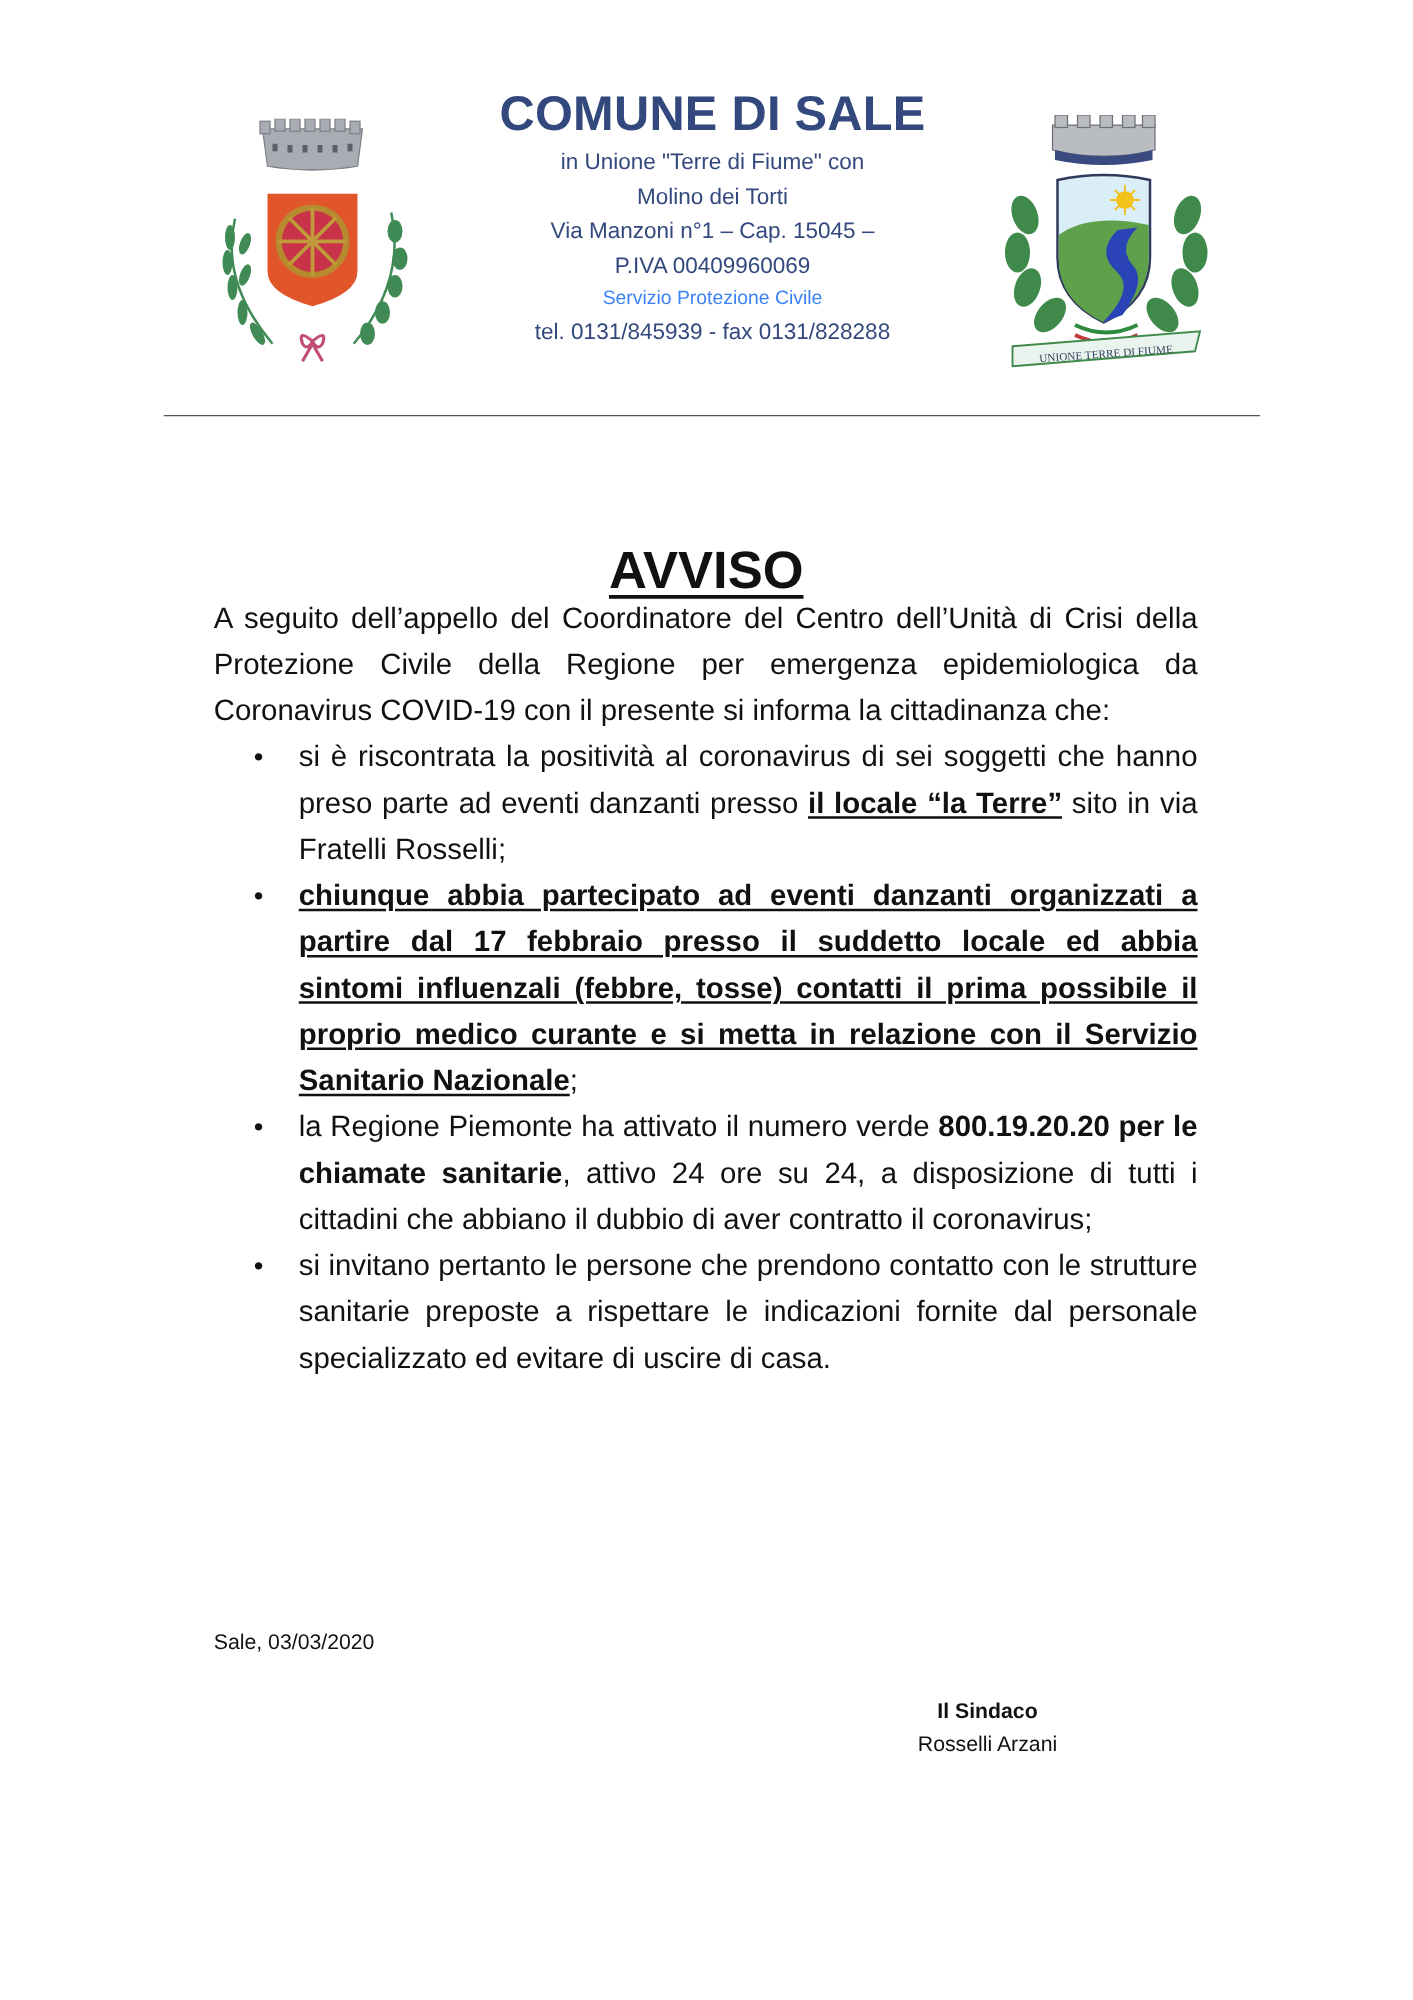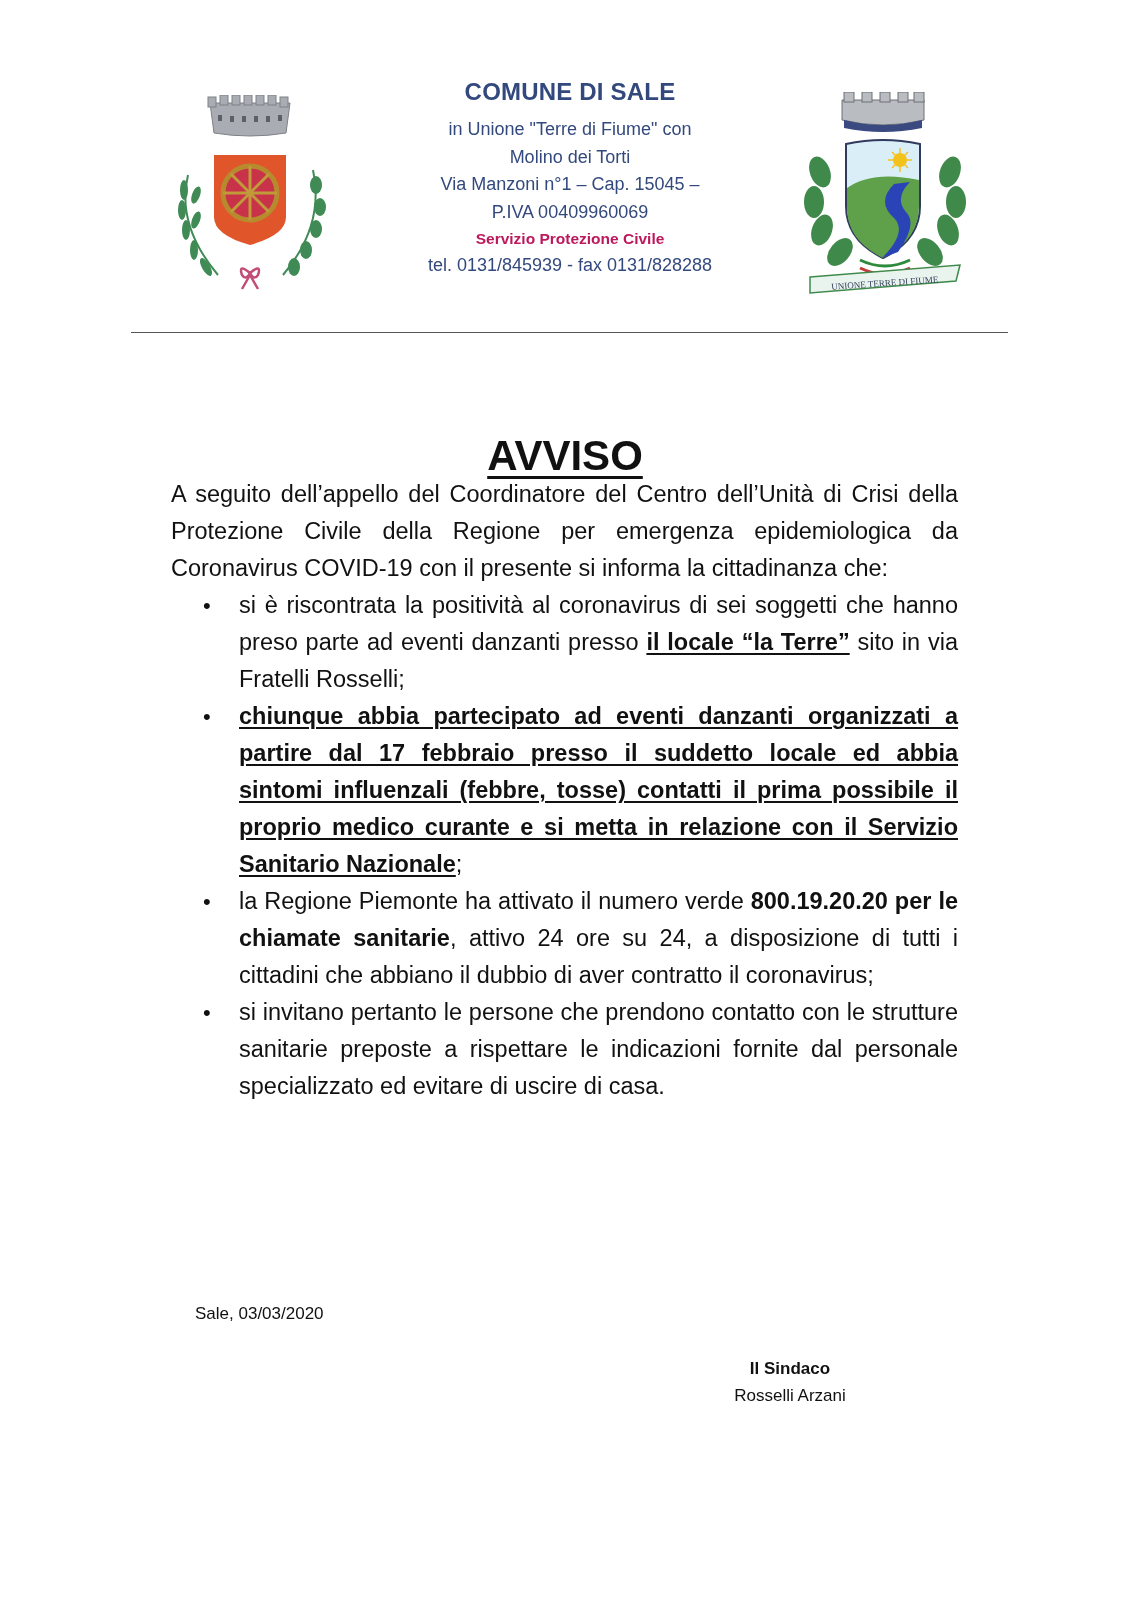--- a/index.html
+++ b/index.html
@@ -1,39 +1,39 @@
 <!DOCTYPE html>
 <html><head>
 <meta charset="utf-8">
 <style>
   html, body { margin:0; padding:0; background:#ffffff; }
   body { width:1130px; height:1600px; position:relative; overflow:hidden;
          font-family:"Liberation Sans", sans-serif; color:#111; }
   .hdr { position:absolute; left:0; top:0; width:1130px; }
   .hdr-center { position:absolute; left:380px; top:72px; width:380px; text-align:center; color:#33497e; }
-  .hdr-title { font-size:24px; font-weight:bold; letter-spacing:0.2px; line-height:40px; margin-bottom:4px; }
+  .hdr-title { font-size:39px; font-weight:bold; letter-spacing:0.2px; line-height:40px; margin-bottom:4px; }
   .hdr-line { font-size:18px; line-height:27.5px; }
   .hdr-line.b { font-weight:normal; }
-  .hdr-line.small { font-size:15.5px; font-weight:bold; color:#be185d; line-height:26px; }
+  .hdr-line.small { font-size:15.5px; font-weight:normal; color:#3b82f6; line-height:26px; }
   .hdr-rule { position:absolute; left:131px; top:332px; width:877px; height:0; border-top:1.5px solid #555; }
   .logo-left { position:absolute; left:168px; top:95px; width:165px; height:205px; }
   .logo-right { position:absolute; left:800px; top:92px; width:170px; height:210px; }
 
   .title { position:absolute; left:0; width:1130px; top:432px; text-align:center; }
   .title span { font-size:42px; font-weight:bold; text-decoration:underline; text-underline-offset:6px; text-decoration-thickness:3px; }
 
   .body { position:absolute; left:171px; top:476px; width:787px; font-size:23.5px; line-height:37px; }
   .para { text-align:justify; margin:0; }
   ul.items { list-style:none; margin:0; padding:0; }
   ul.items li { position:relative; padding-left:68px; text-align:justify; }
   ul.items li .bullet { position:absolute; left:32px; top:0; font-size:22px; }
   .bu { font-weight:bold; text-decoration:underline; text-decoration-thickness:2px; text-underline-offset:3px; }
   .bo { font-weight:bold; }
 
-  .date { position:absolute; left:171px; top:1304px; font-size:17px;margin-left:24px; }
+  .date { position:absolute; left:171px; top:1304px; font-size:17px; }
   .sign { position:absolute; left:690px; top:1355px; width:200px; text-align:center; font-size:17px; line-height:27px; }
   .sign .role { font-weight:bold; }
 </style>
 </head>
 <body>
 
 <div class="hdr">
 
   <svg class="logo-left" viewBox="0 0 165 205">
 

